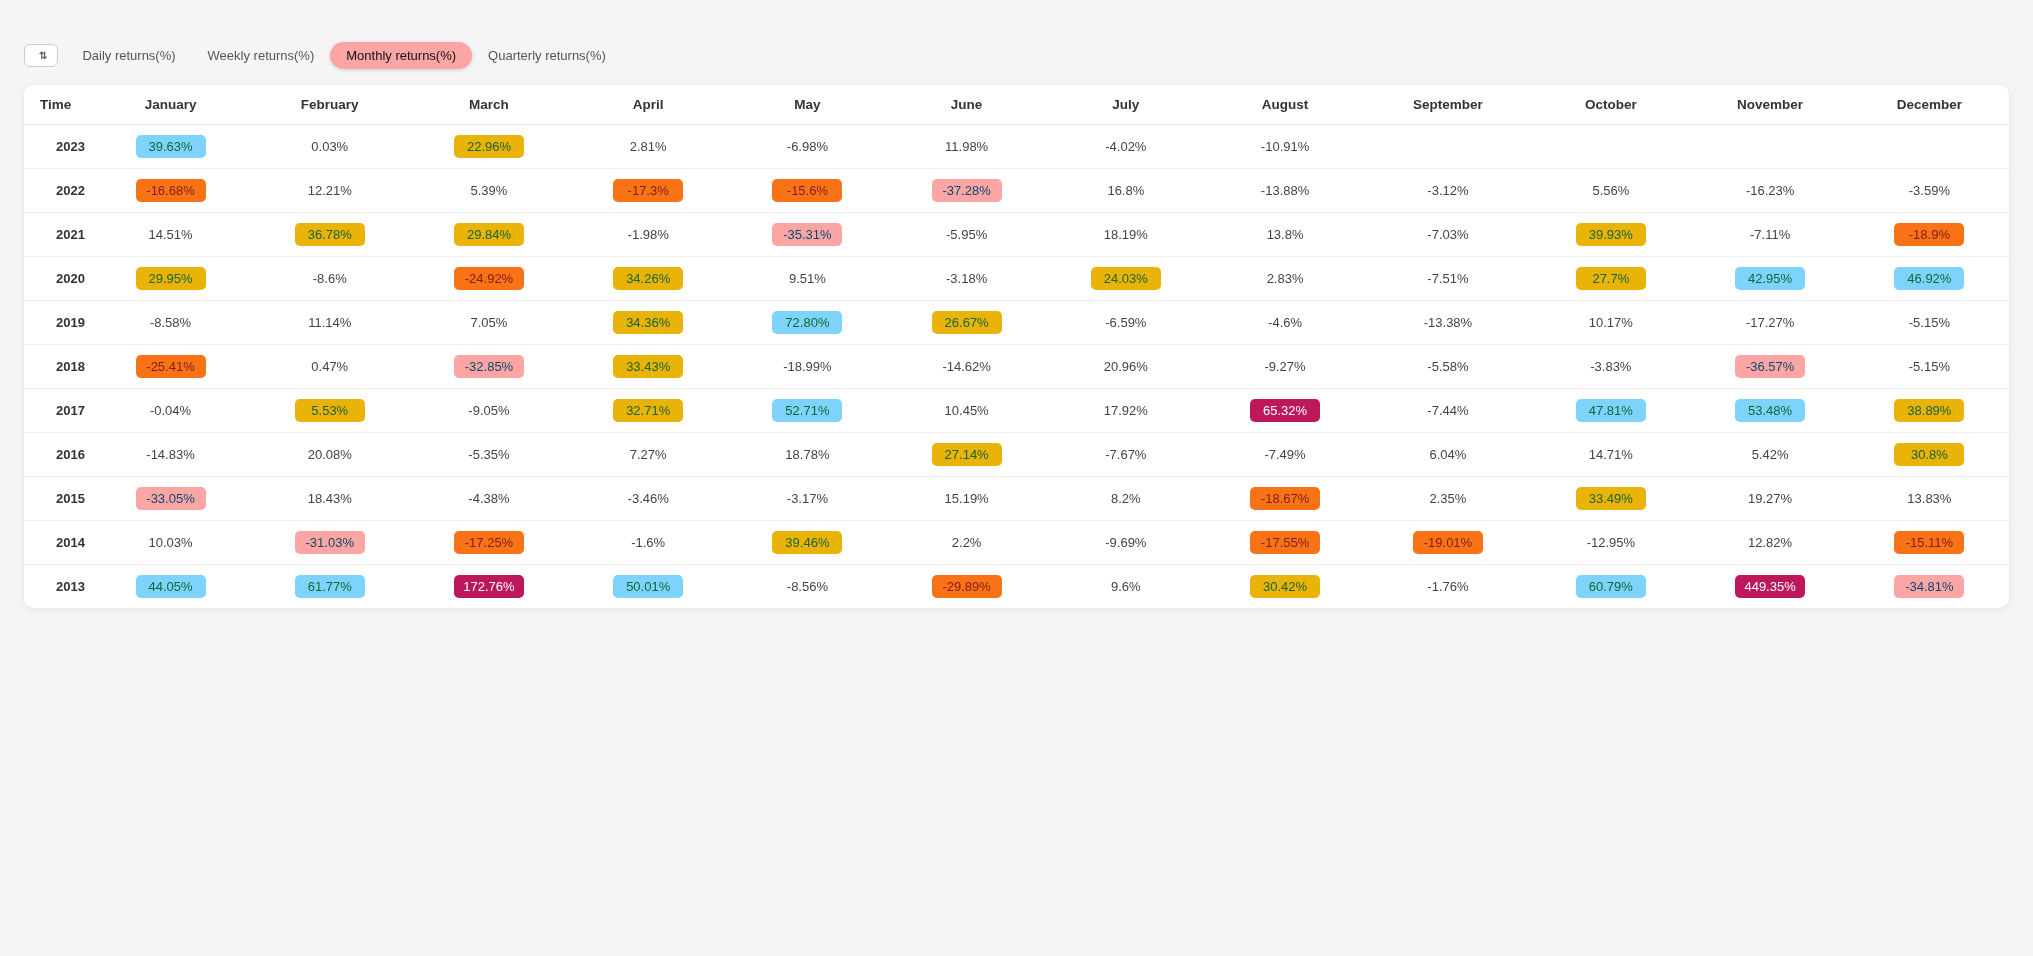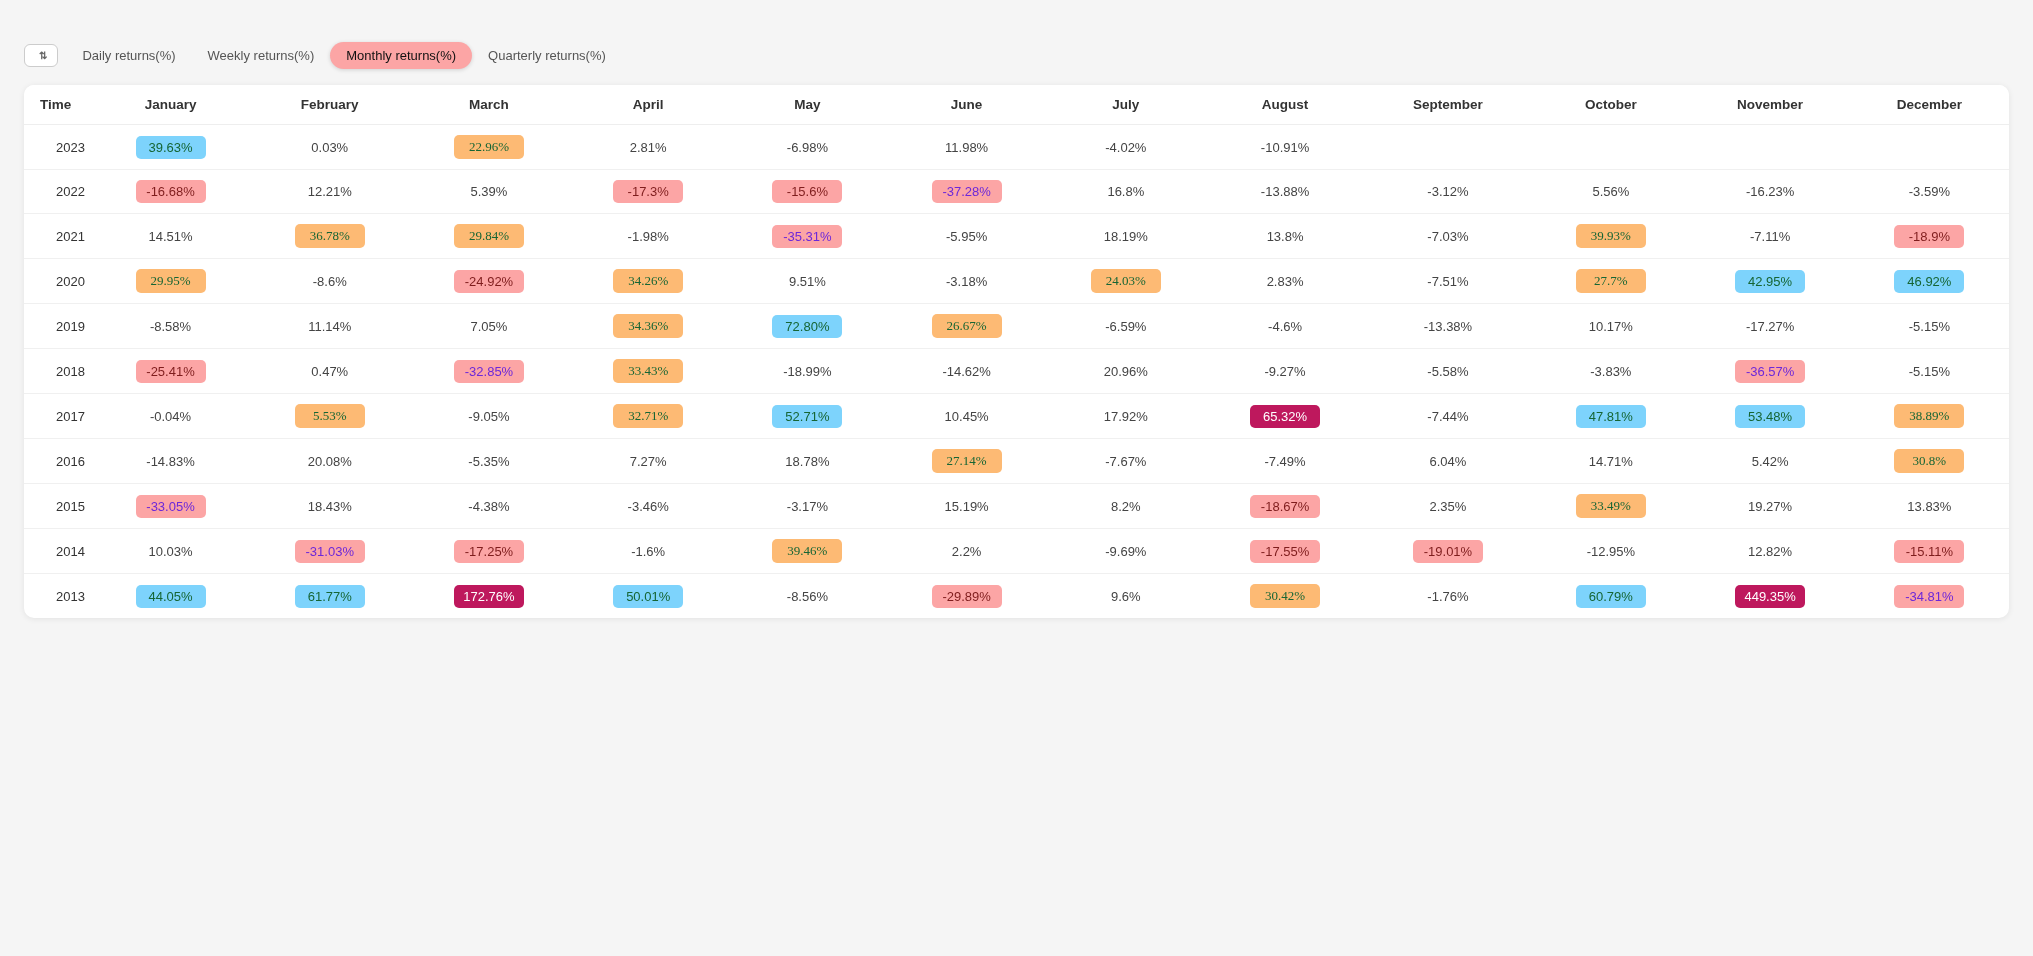--- a/index.html
+++ b/index.html
@@ -79,35 +79,35 @@
     }
     tbody tr:last-child { border-bottom: none; margin-left: 14px; }
     tbody td {
       padding: 10px 6px;
       text-align: center;
       font-size: 13px;
     }
     tbody td:first-child {
       text-align: center;
       padding-left: 32px;
-      font-weight: 400;
+      font-weight: 700;
       color: #333;
     }
     .cell-inner {
       display: inline-block;
       padding: 4px 8px;
       border-radius: 5px;
       min-width: 70px;
       text-align: center;
     }
     .pos-strong { background: #be185d; color: #fff; }
     .pos-med    { background: #7dd3fc; color: #166534; }
-    .pos-light  { background: #fdba74; color: #166534; font-family: Liberation Serif, serif; }
-    .neg-med    { background: #fca5a5; color: #6d28d9; }
-    .neg-light  { background: #fca5a5; color: #7f1d1d; }
+    .pos-light  { background: #eab308; color: #166534; }
+    .neg-med    { background: #fca5a5; color: #0c4a6e; }
+    .neg-light  { background: #f97316; color: #7f1d1d; }
     .neutral    { color: #444; }
   </style>
 </head>
 <body>
 
 <h1 class="page-title"></h1>
 
 <div class="toolbar">
   <button class="btc-selector">
     <span></span>

